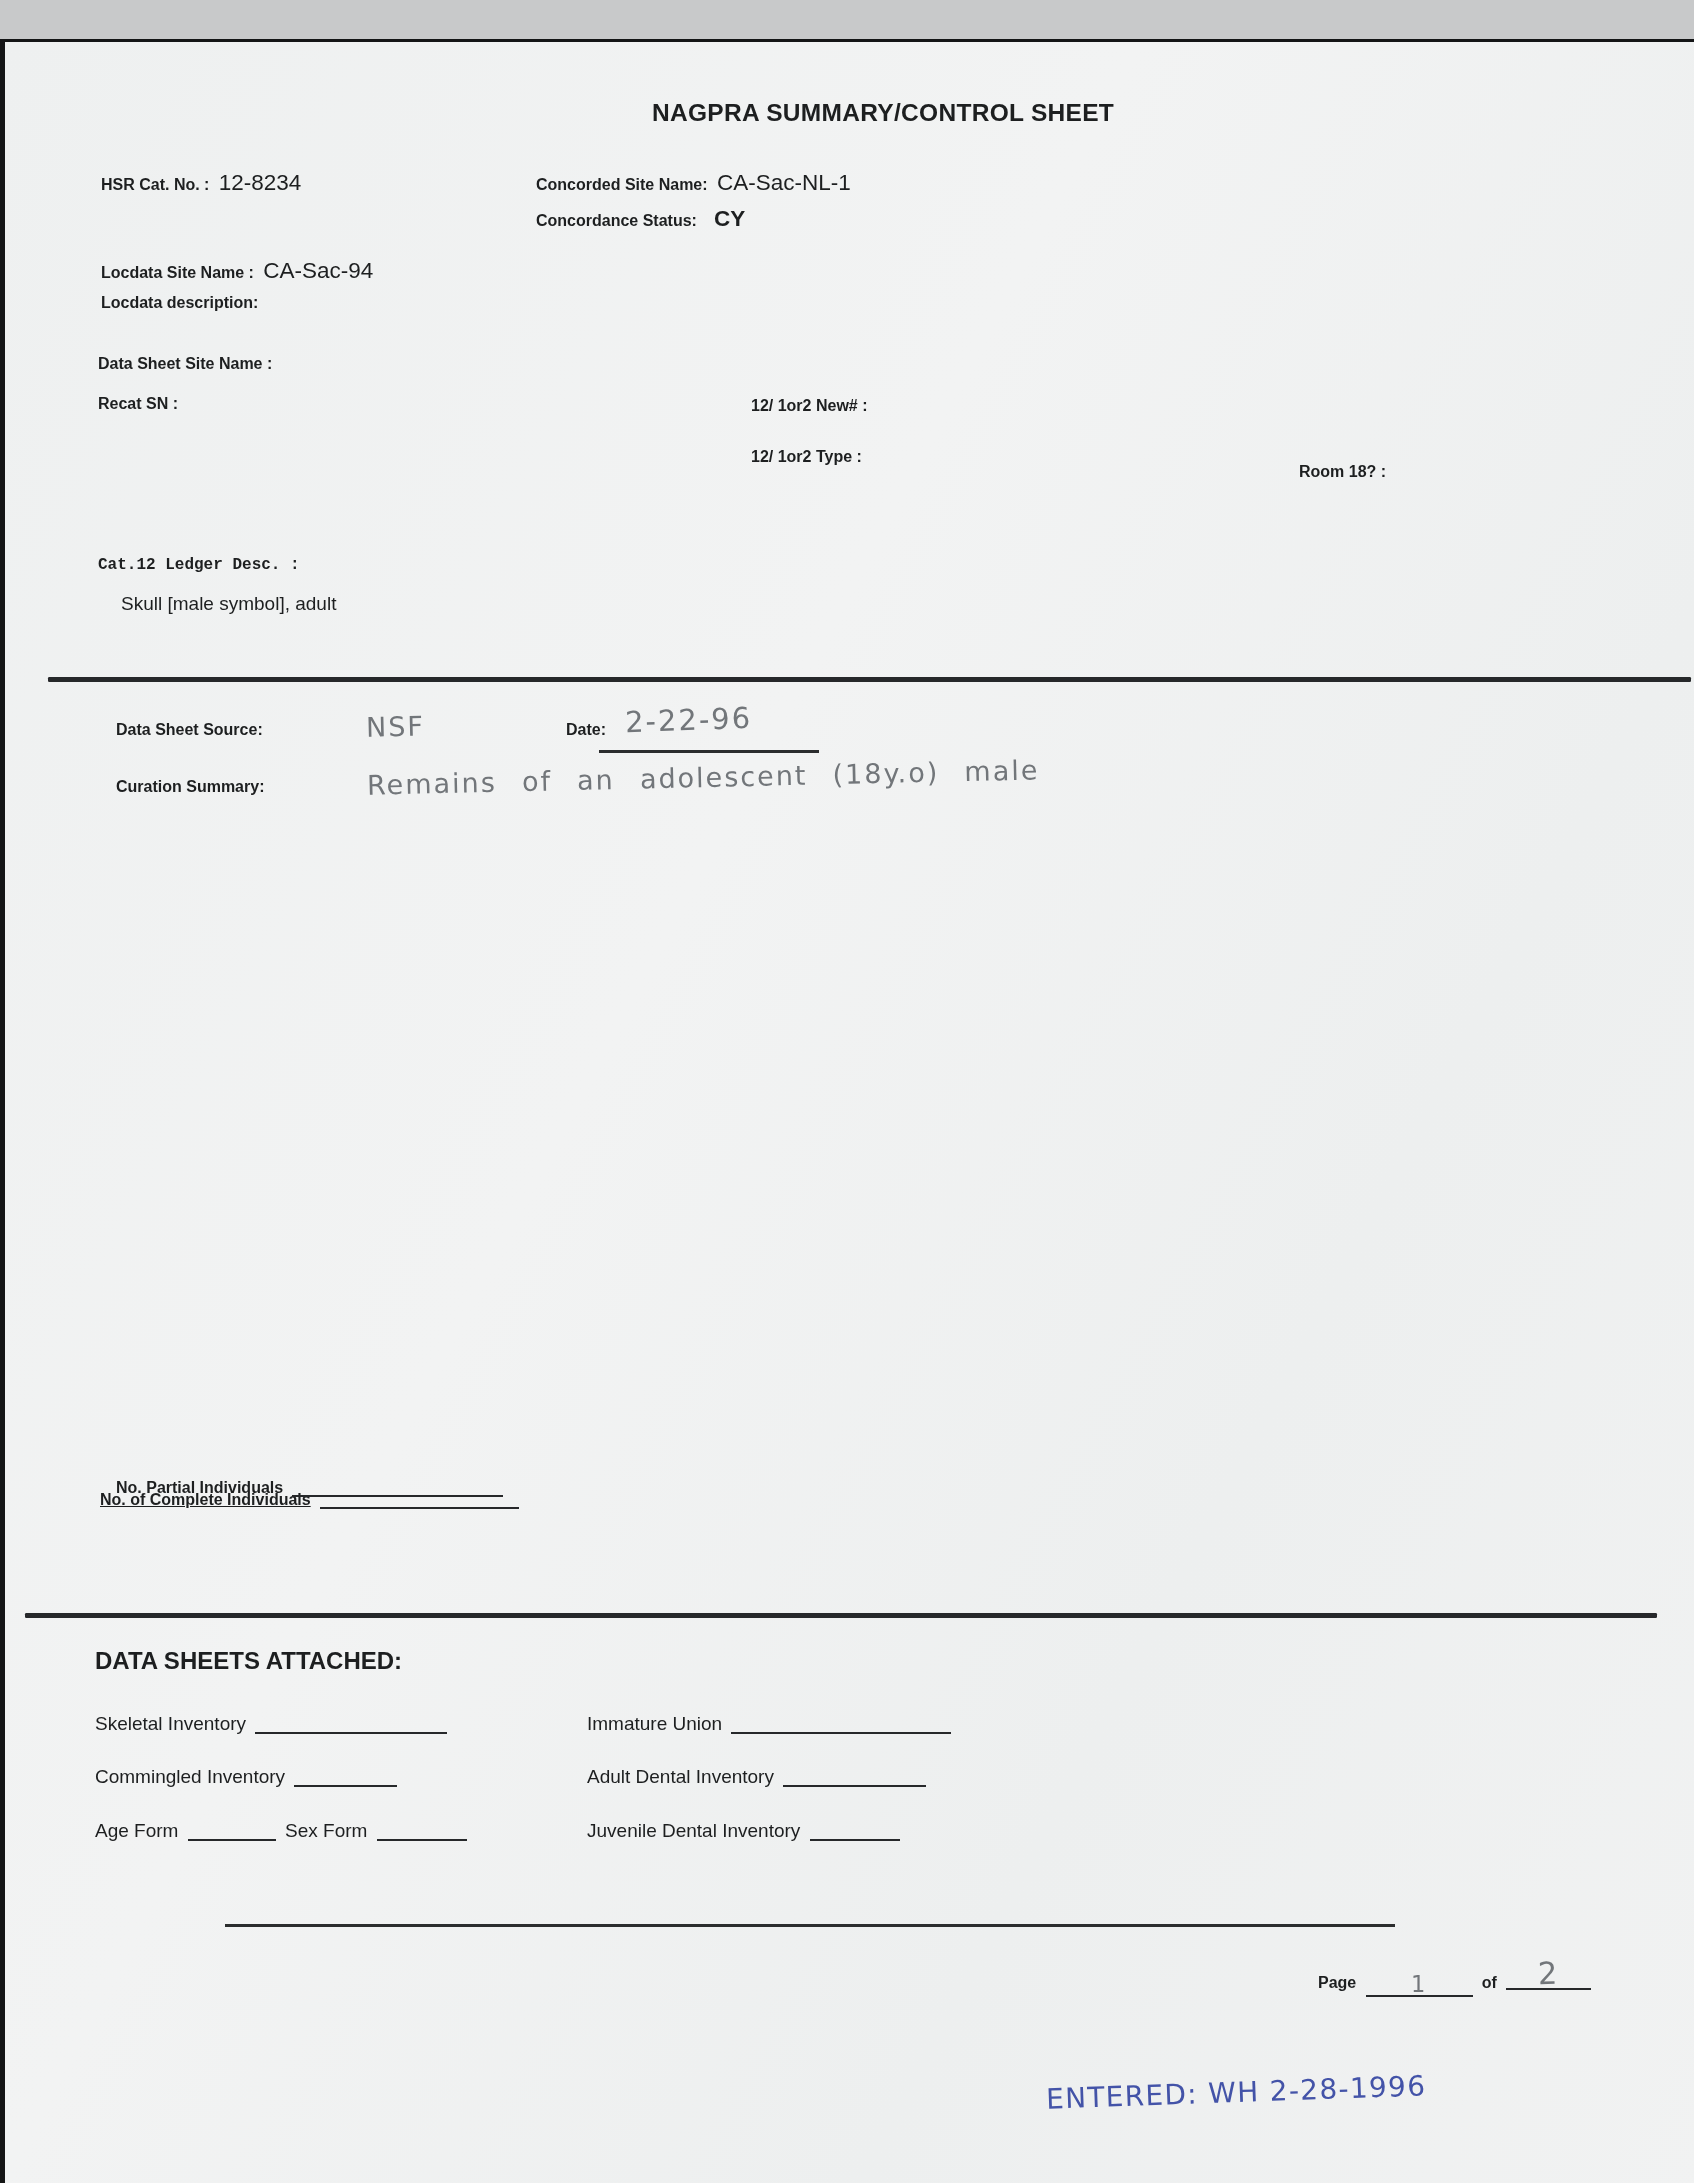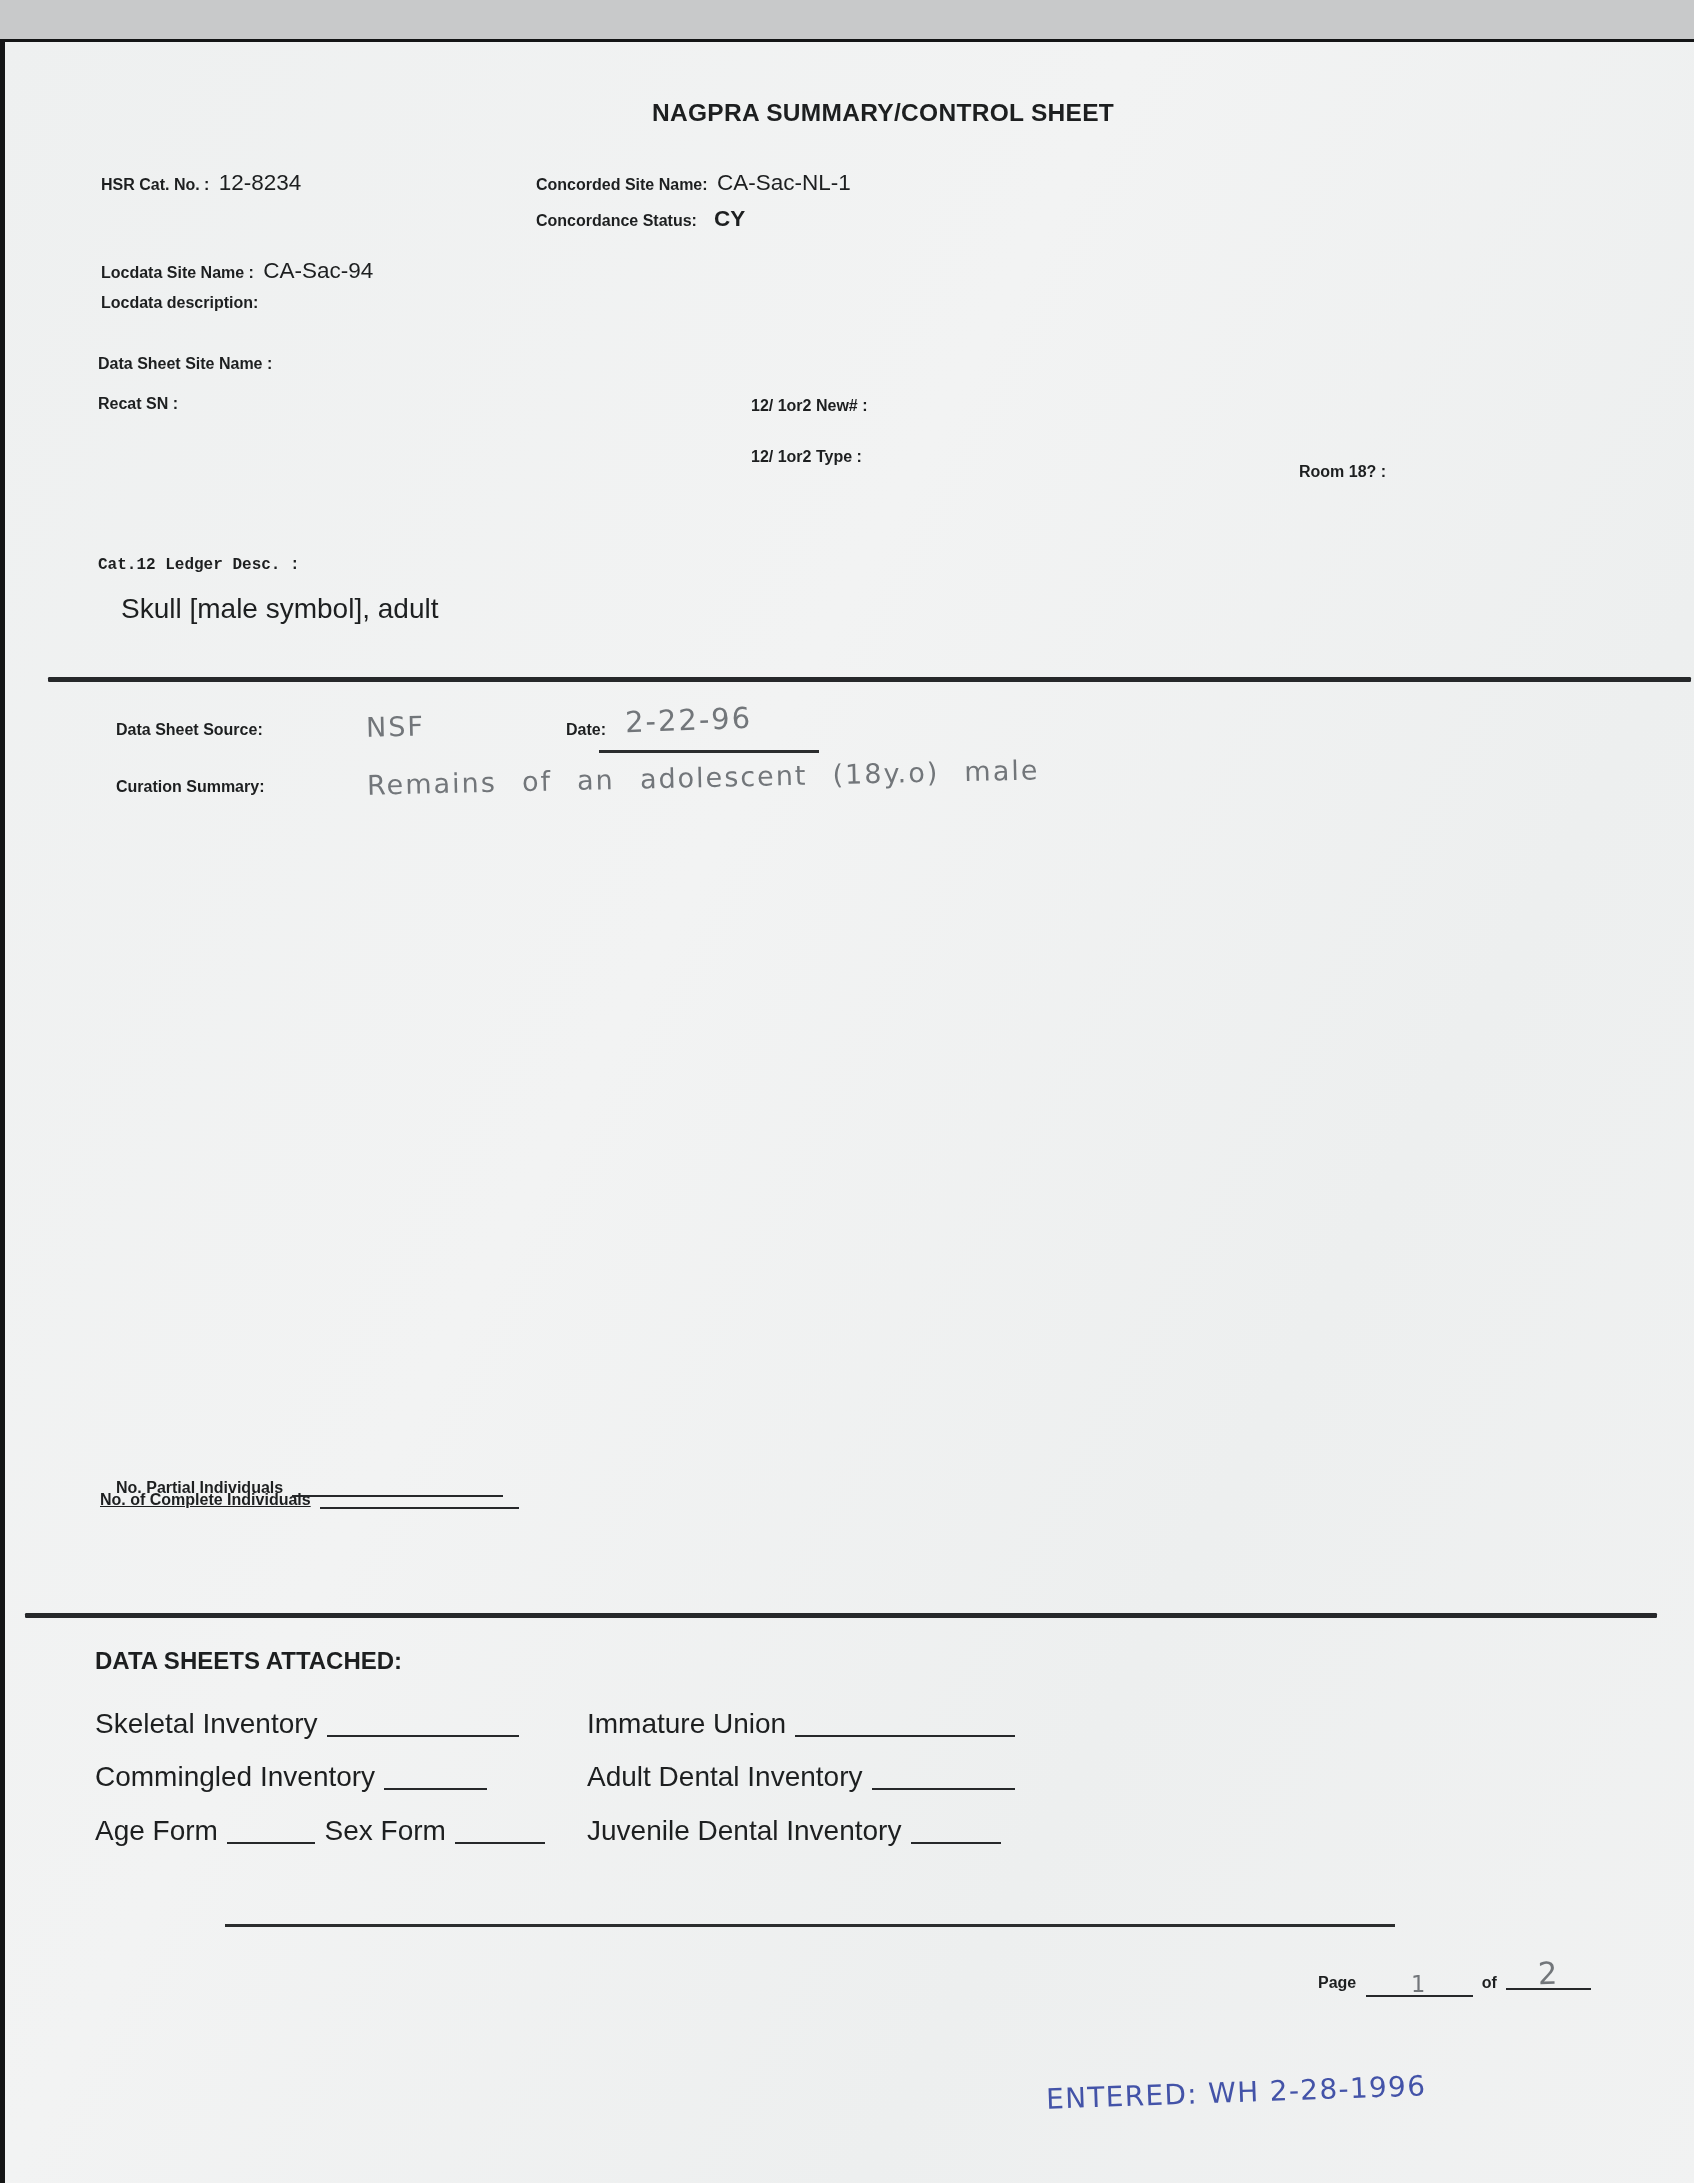--- a/index.html
+++ b/index.html
@@ -11,21 +11,21 @@
     color:#1d1f20;
     overflow:hidden;
     margin-top:39px;
   }
   .abs{position:absolute;white-space:nowrap;}
   .lbl{font-weight:bold;font-size:16px;}
   .val{font-weight:normal;font-size:22.5px;}
   .val-b{font-weight:bold;font-size:22.5px;}
   .title{font-weight:bold;font-size:24.5px;letter-spacing:0.3px;}
   .h2{font-weight:bold;font-size:24px;}
-  .plain{font-weight:normal;font-size:28px;}
+  .plain{font-weight:normal;font-size:19px;}
   .blank{
     display:inline-block;
     border-bottom:2.7px solid #26282a;
     height:24px;
     vertical-align:-4px;
     text-align:center;
   }
   .rule{position:absolute;background:#26282a;border-radius:1.3px;}
   .thinline{position:absolute;background:#2b2d2e;}
   .hw{

